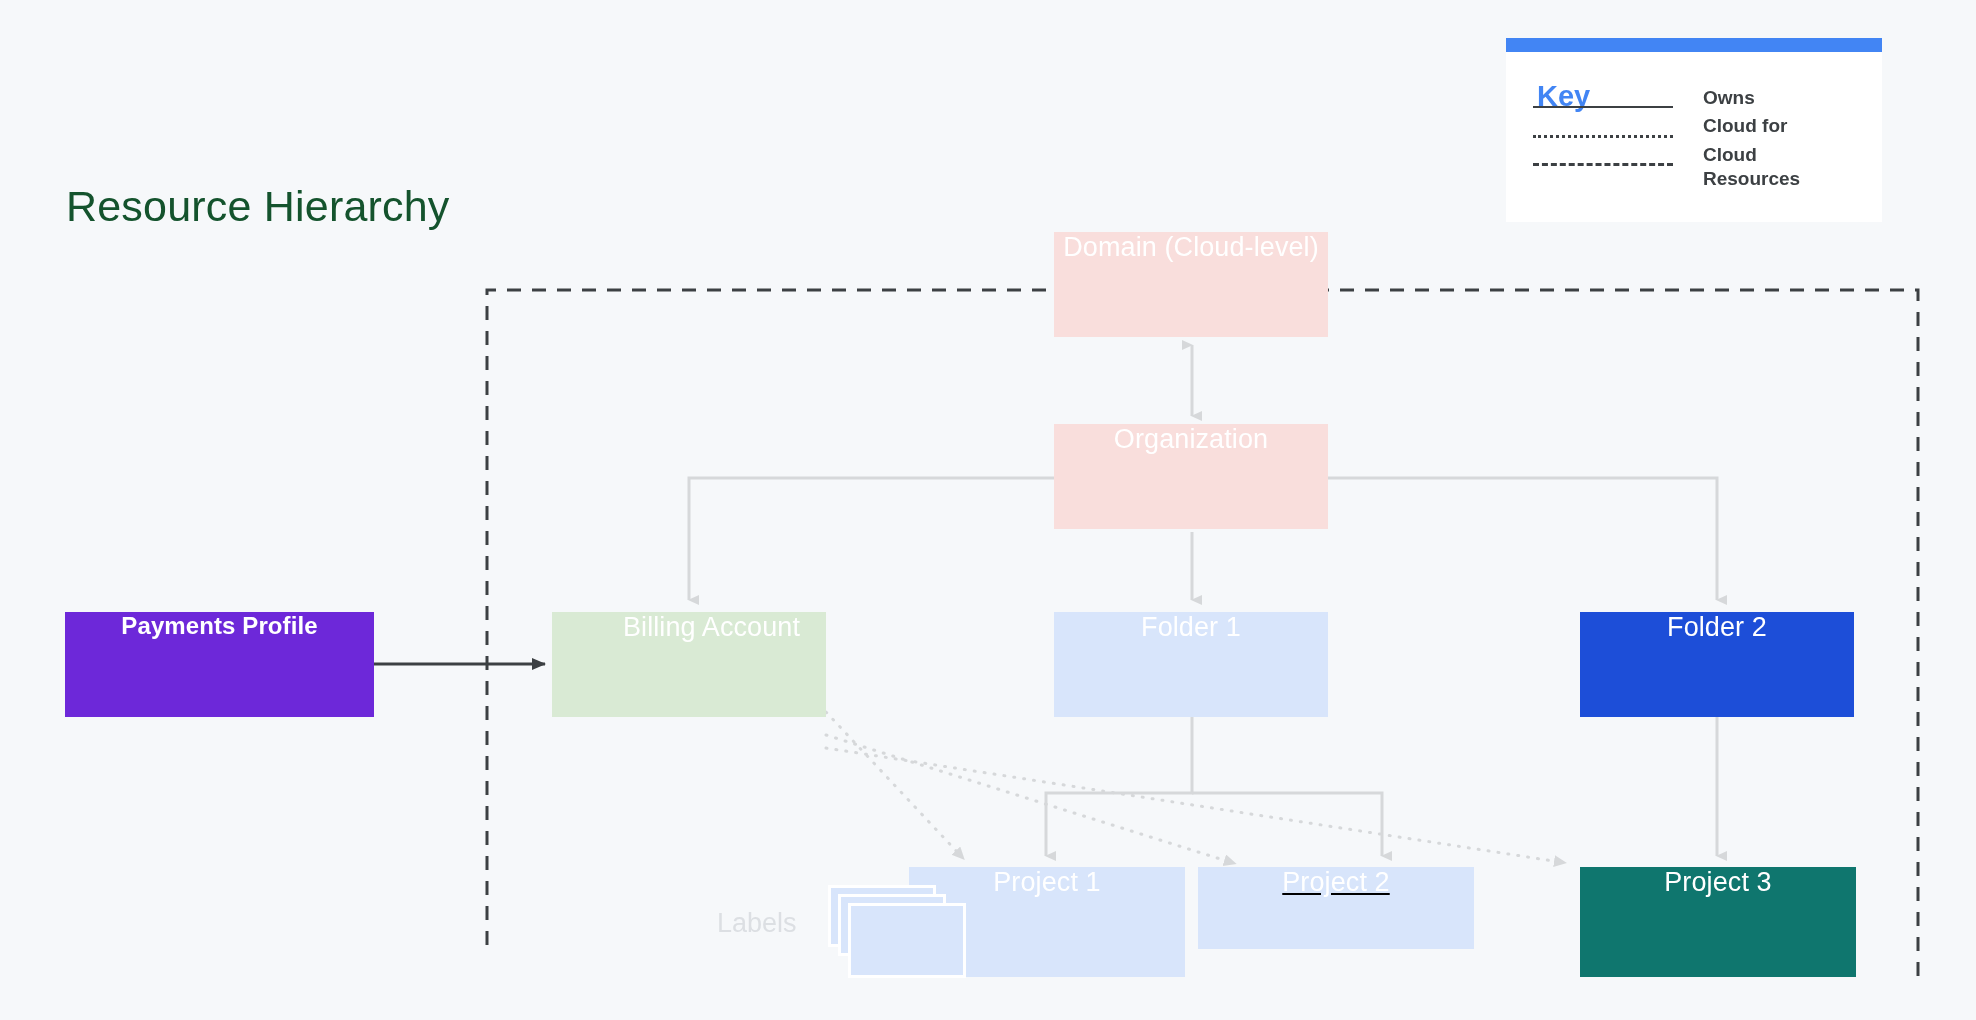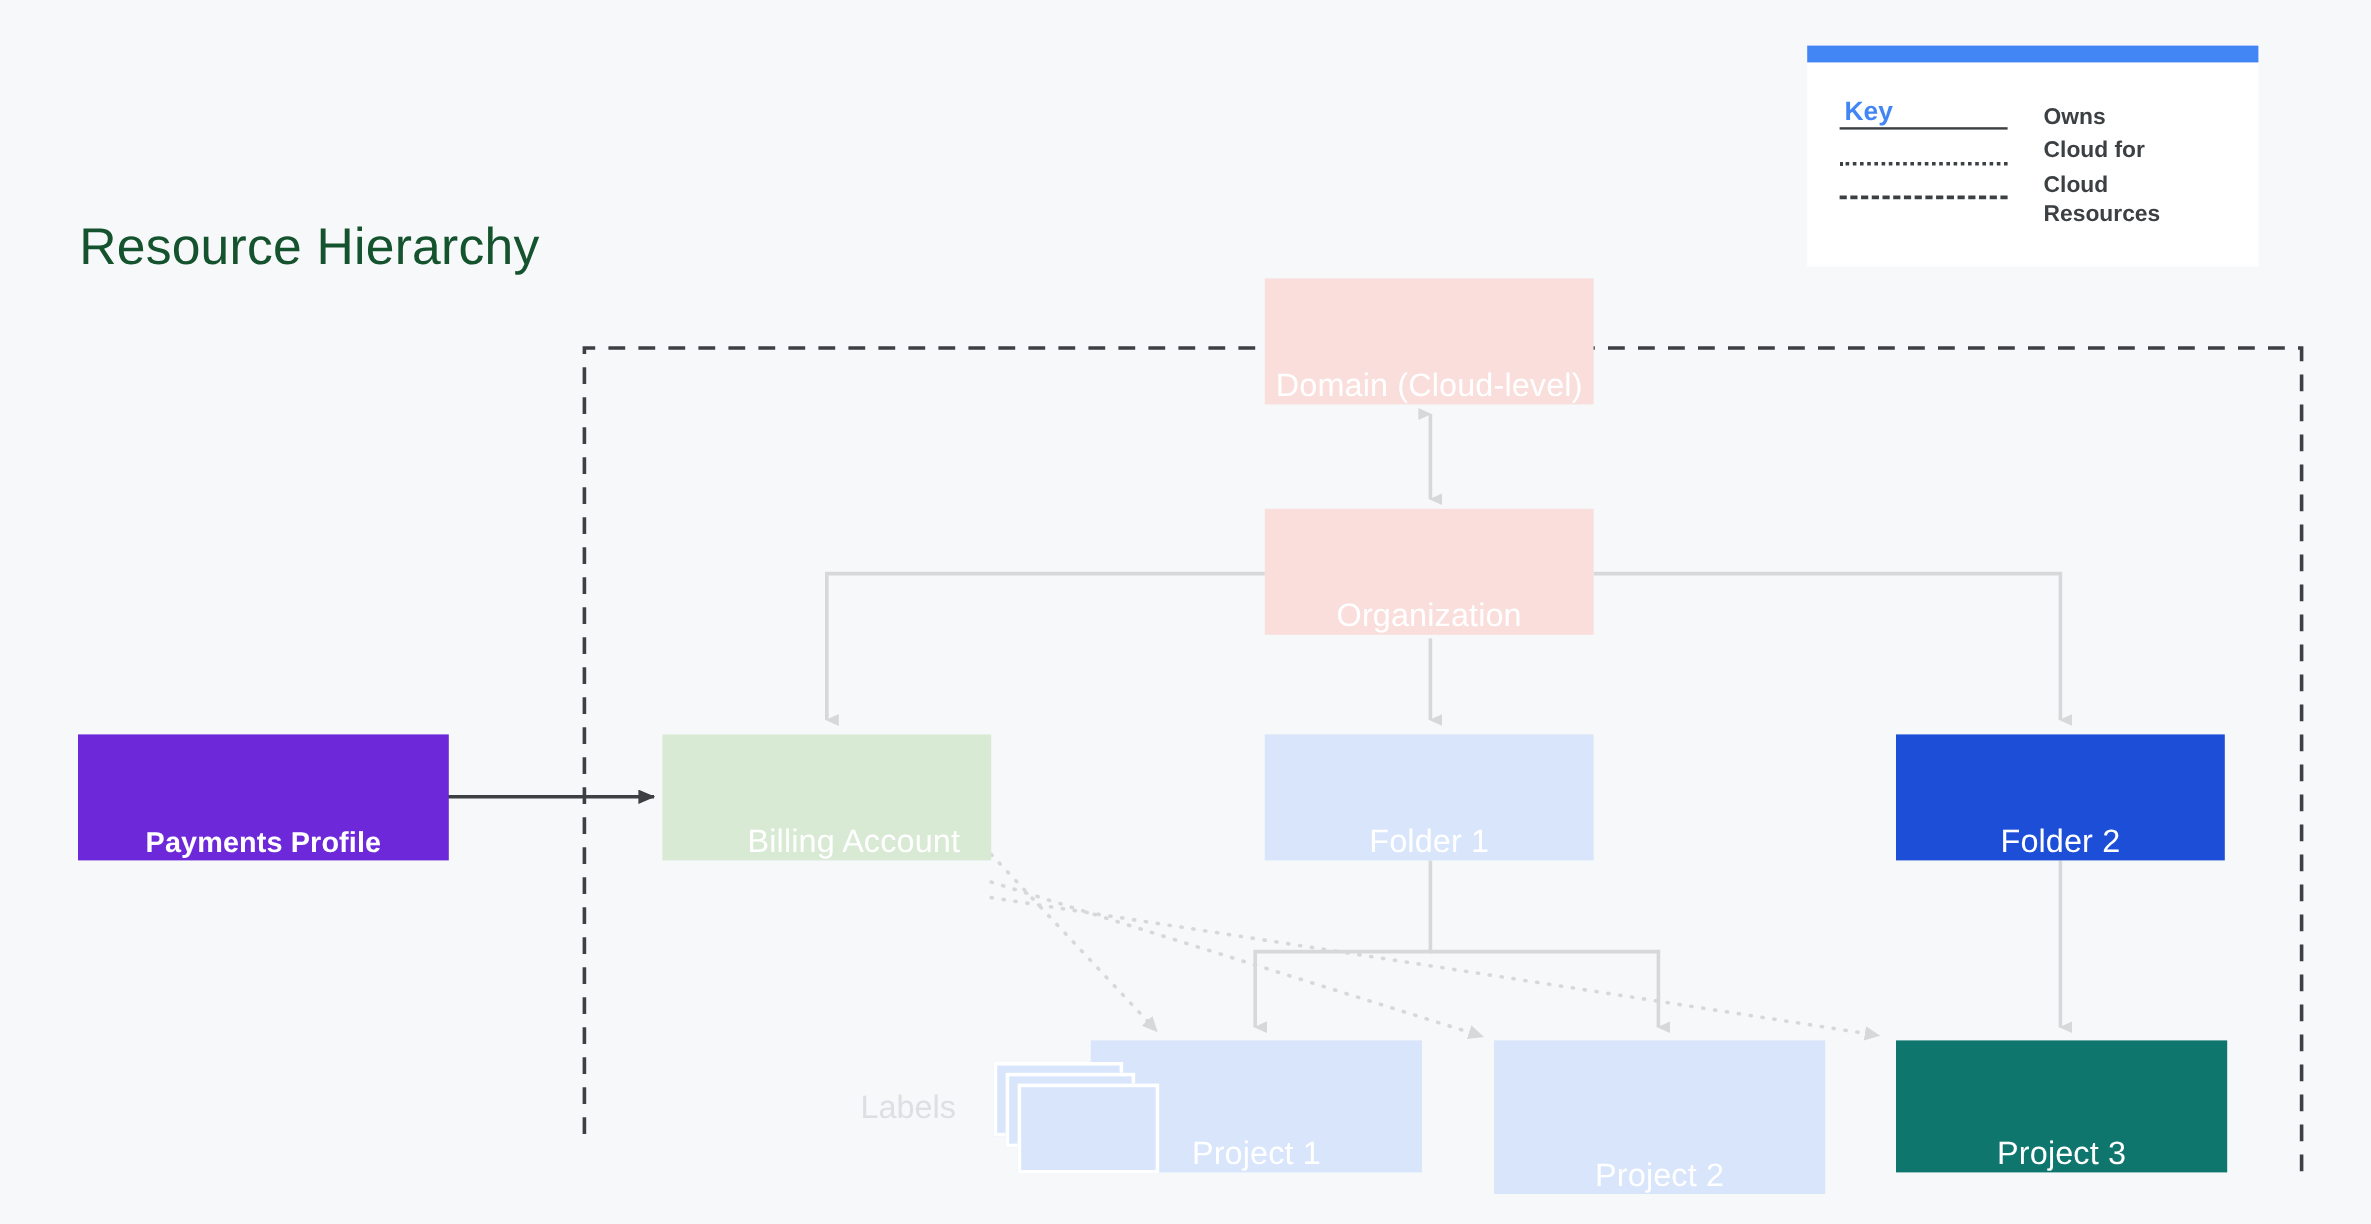--- a/index.html
+++ b/index.html
@@ -27,40 +27,40 @@
     left: 0;
     top: 0;
     width: 1976px;
     height: 1020px;
     pointer-events: none;
   }
 
   .node {
     position: absolute;
     display: flex;
-    align-items: flex-end;
+    align-items: flex-start;
     justify-content: center;
     box-sizing: border-box;
     text-align: center;
     line-height: 1.15;
   }
 
   .node-label {
     font-size: 27px;
     color: #ffffff;
     letter-spacing: 0.1px;
   }
 
   .n-domain       { left: 1054px; top: 232px;  width: 274px; height: 105px; background: #f9dedc; }
   .n-org          { left: 1054px; top: 424px;  width: 274px; height: 105px; background: #f9dedc; }
   .n-billing      { left: 552px;  top: 612px;  width: 274px; height: 105px; background: #d9ead4; padding-left: 45px; }
   .n-folder1      { left: 1054px; top: 612px;  width: 274px; height: 105px; background: #d8e5fb; }
   .n-folder2      { left: 1580px; top: 612px;  width: 274px; height: 105px; background: #1d4ed8; }
   .n-project1     { left: 909px;  top: 867px;  width: 276px; height: 110px; background: #d8e5fb; }
-  .n-project2     { left: 1245px; top: 867px;  width: 276px; height: 128px; background: #d8e5fb; }
+  .n-project2     { left: 1198px; top: 867px;  width: 276px; height: 82px; background: #d8e5fb; text-decoration: underline; }
   .n-project3     { left: 1580px; top: 867px;  width: 276px; height: 110px; background: #0f766e; }
 
   .n-payments {
     left: 65px; top: 612px; width: 309px; height: 105px;
     background: #6d28d9;
   }
   .n-payments .node-label {
     font-weight: bold;
     font-size: 24px;
     color: #ffffff;
@@ -118,21 +118,21 @@
     position: absolute;
     left: 0; top: 0;
     width: 376px;
     height: 14px;
     background: #4285f4;
   }
   .key-title {
     position: absolute;
     left: 31px;
     top: 42px;
-    font-size: 22px;
+    font-size: 29px;
     font-weight: bold;
     color: #4285f4;
   }
   .key-rows {
     position: absolute;
     left: 0; top: 0; width: 100%; height: 100%; text-decoration: underline;
   }
   .key-sample {
     position: absolute;
     left: 27px;

